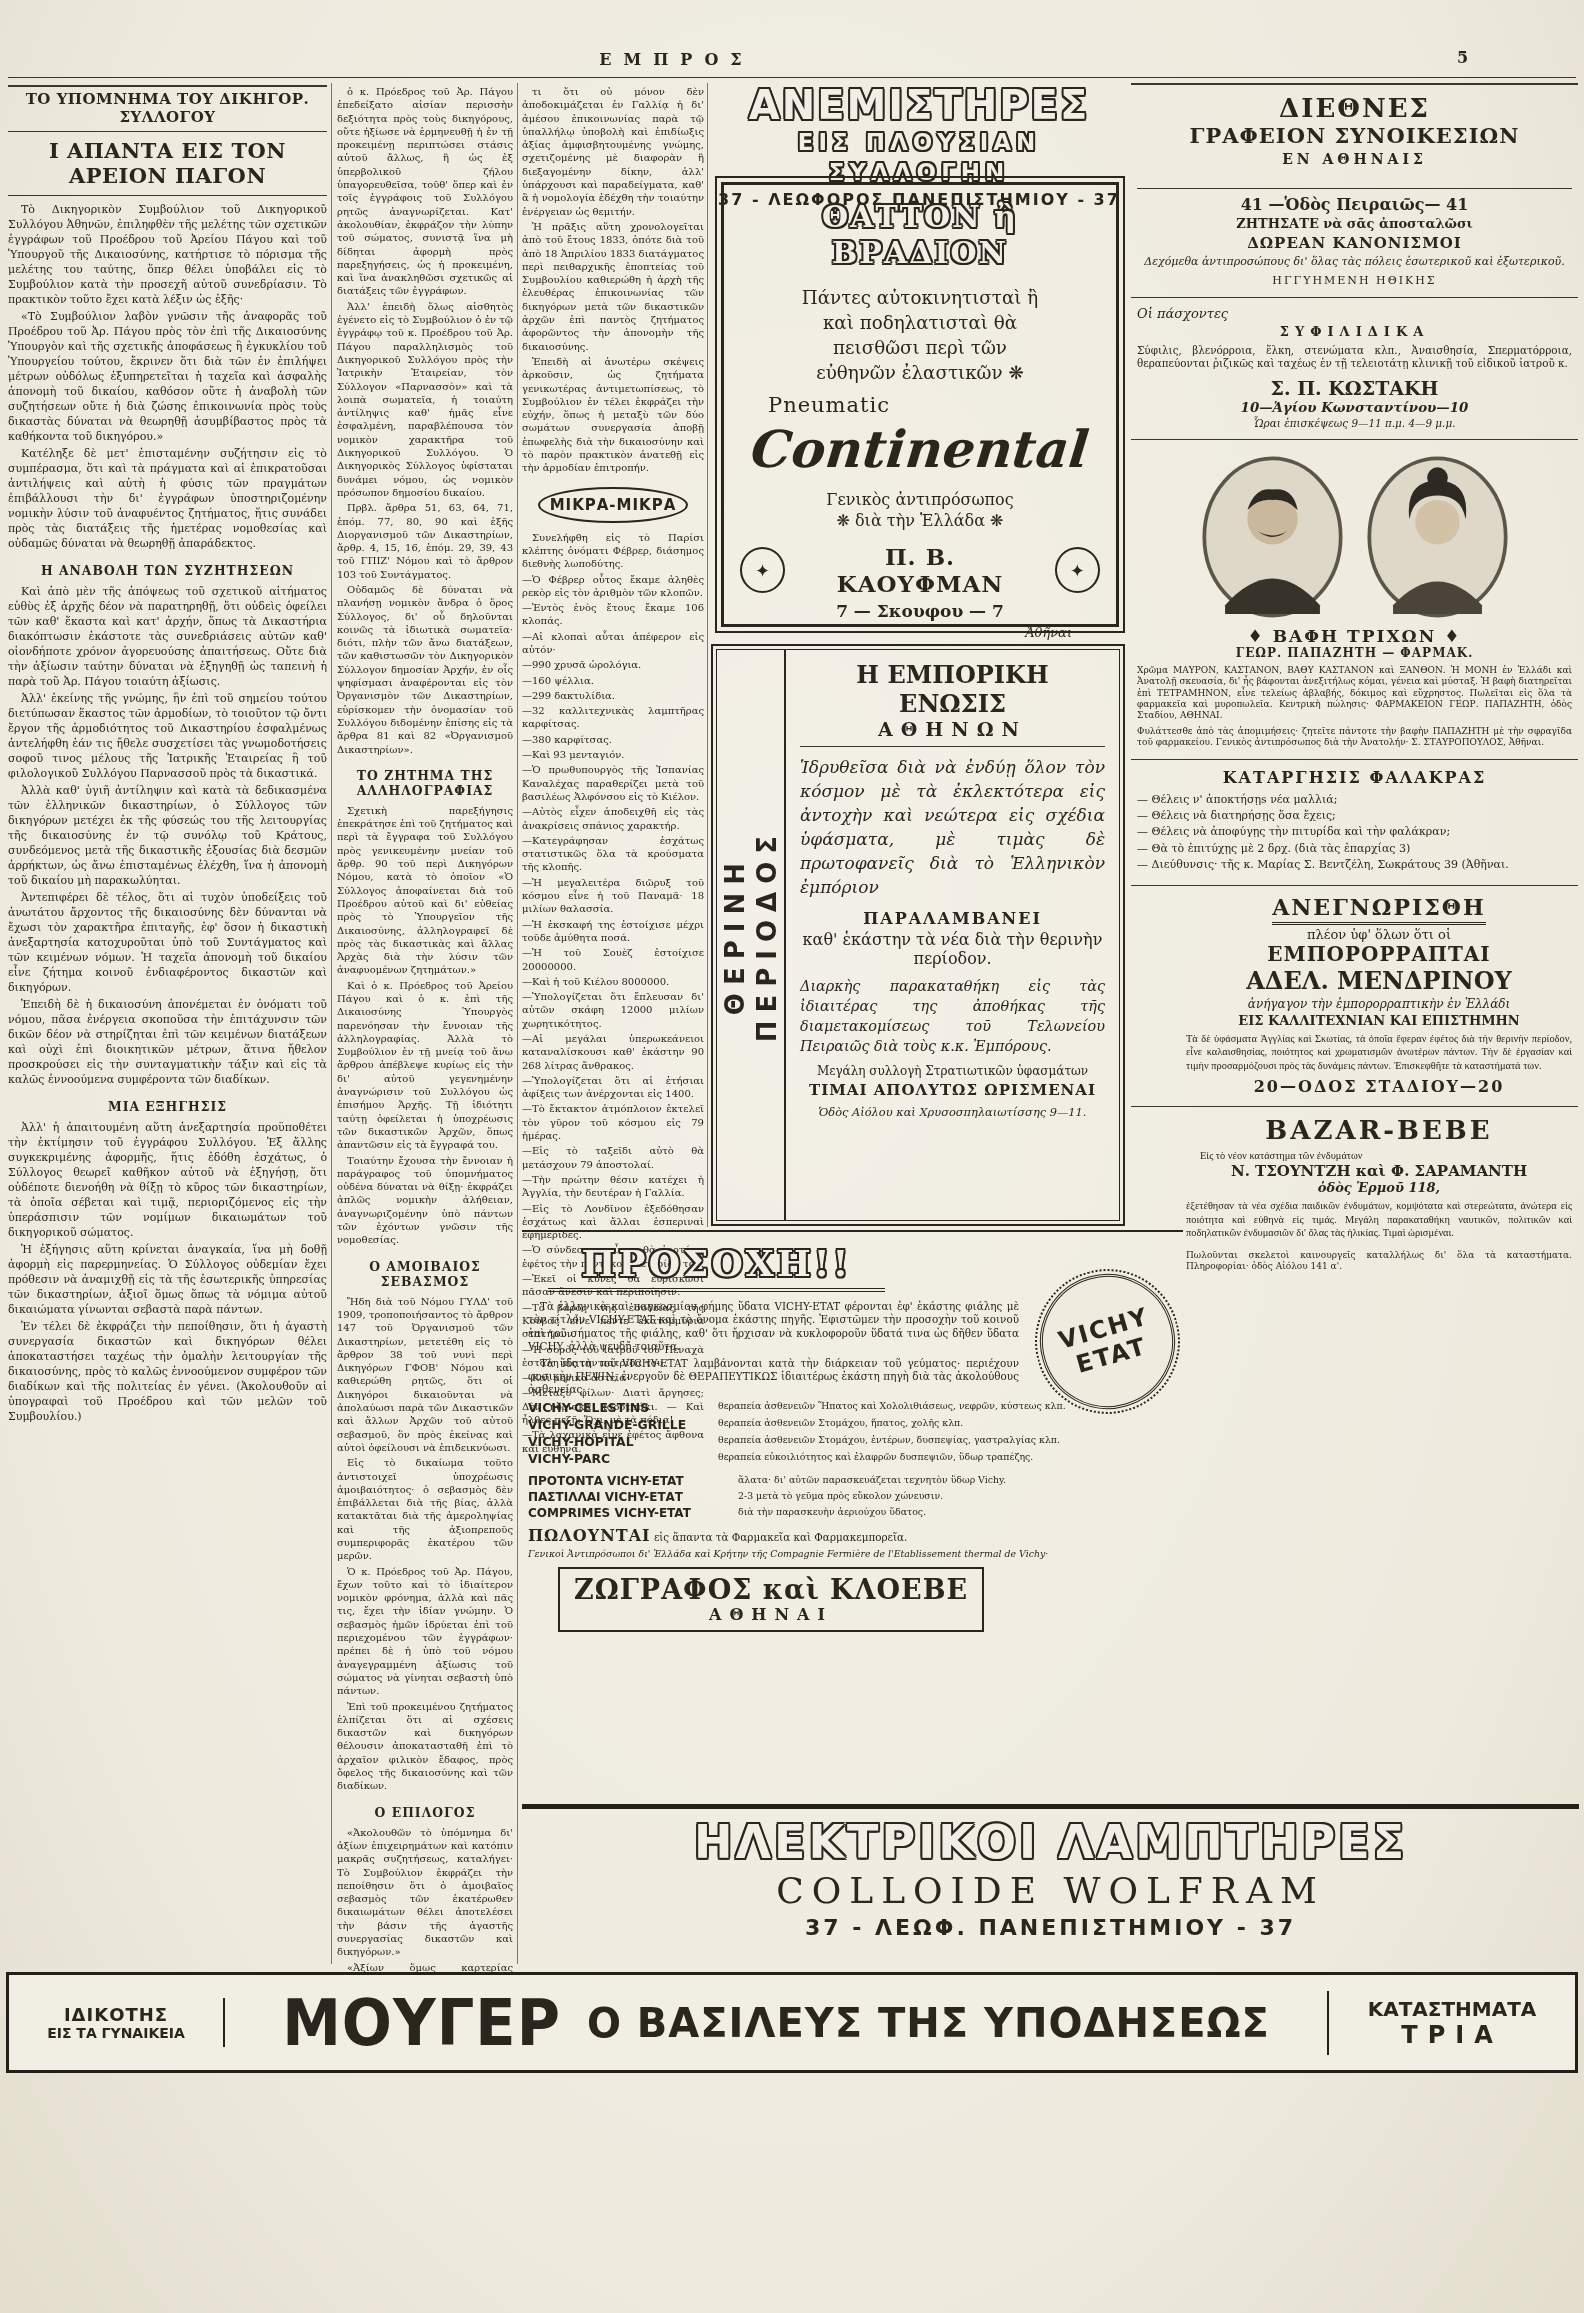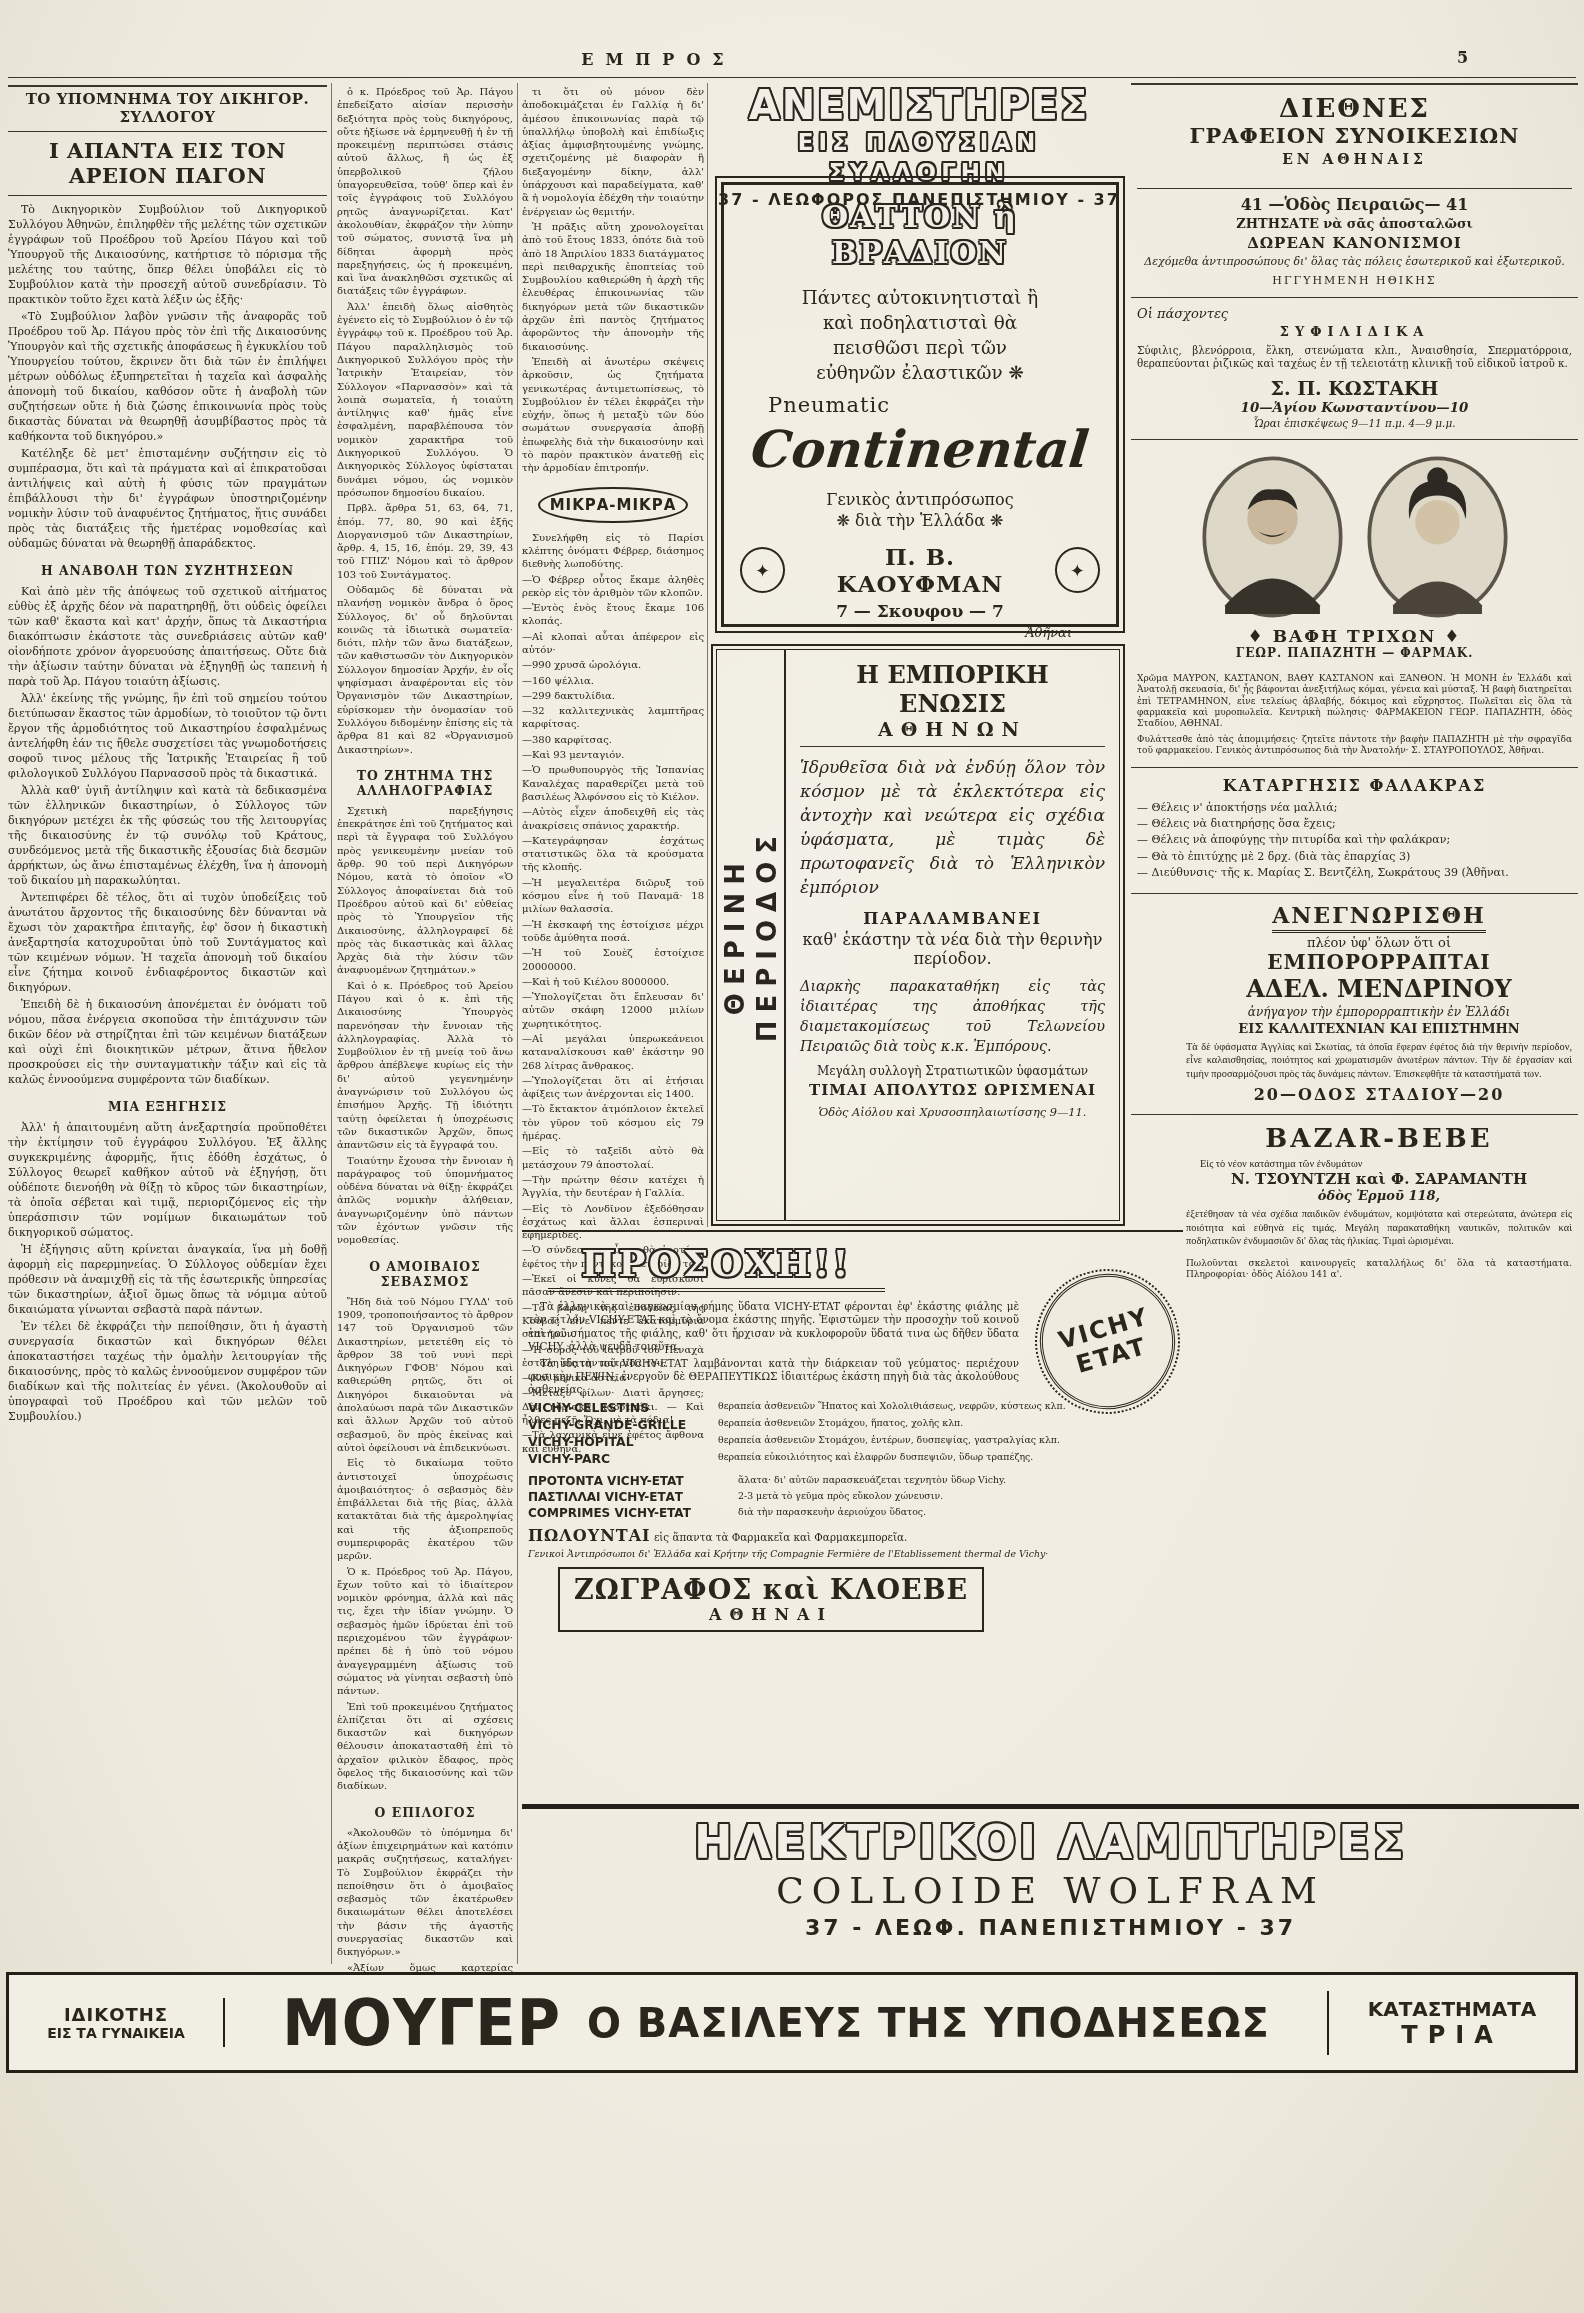--- a/index.html
+++ b/index.html
@@ -2,21 +2,21 @@
 <html><head>
 <meta charset="utf-8">
 <style>
   * { margin:0; padding:0; box-sizing:border-box; }
   html,body { background:#8d897f; }
   .page {
     position:relative; width:1584px; height:2314px; margin:0 auto;
     background:radial-gradient(ellipse at 50% 40%, #f3f0e7 0%, #eeeade 70%, #e2ddcc 100%);
     color:#2a251d; font-family:"DejaVu Serif", serif; overflow:hidden;
   }
-  .masthead { position:absolute; top:50px; left:0; width:1317px; text-align:center;
+  .masthead { position:absolute; top:50px; left:18px; width:1317px; text-align:center;
     font-size:16px; font-weight:bold; letter-spacing:12px; }
   .pagenum { position:absolute; top:48px; left:1457px; font-size:16px; font-weight:bold; }
   .head-rule { position:absolute; top:77px; left:8px; width:1568px; border-top:1.5px solid #3b362c; }
   .vrule { position:absolute; width:0; border-left:1px solid #55503f; opacity:.75; }
 
   .textcol { position:absolute; }
   .kicker { font-size:15px; font-weight:bold; text-align:center; letter-spacing:0.5px;
     padding:3px 0 5px; border-top:2px solid #3b362c; border-bottom:1px solid #3b362c; }
   .headline { font-size:21px; font-weight:bold; text-align:center; margin:6px 0 6px;
     padding-bottom:7px; border-bottom:1px solid #3b362c; letter-spacing:0.5px; }
@@ -75,21 +75,21 @@
   .pasxontes { font-size:13px; font-style:italic; }
   .syf-title { font-size:13px; font-weight:bold; letter-spacing:6px; margin:3px 0 5px; }
   .sb-body { font-size:10.4px; line-height:13.4px; text-align:justify; }
   .kostaki { font-size:19px; font-weight:bold; margin-top:6px; }
   .kostaki-addr { font-size:13.4px; font-weight:bold; font-style:italic; }
   .hours { font-size:10.4px; font-style:italic; margin-top:2px; }
 
   .portraits { display:flex; justify-content:center; gap:16px; margin:6px 0 6px; }
   .portrait { width:149px; height:166px; }
   .vafi-cap { font-size:17px; font-weight:bold; letter-spacing:2px; }
-  .vafi-sub { font-size:12px; font-weight:bold; letter-spacing:1px; margin-bottom:13px; }
+  .vafi-sub { font-size:12px; font-weight:bold; letter-spacing:1px; margin-bottom:5px; }
   .tiny { font-size:9px; line-height:11.4px; text-align:justify; }
 
   .kat-head { font-size:16px; font-weight:bold; letter-spacing:2px; text-align:center;
     margin-bottom:6px; }
   .kat-item { font-size:11px; line-height:14.4px; }
 
   .mend { padding-left:55px; }
   .mend-t1 { font-size:22px; font-weight:bold; letter-spacing:2px; border-bottom:3px double #2a251d;
     display:inline-block; padding-bottom:2px; }
   .mend-t2 { font-size:13px; margin-top:2px; }

